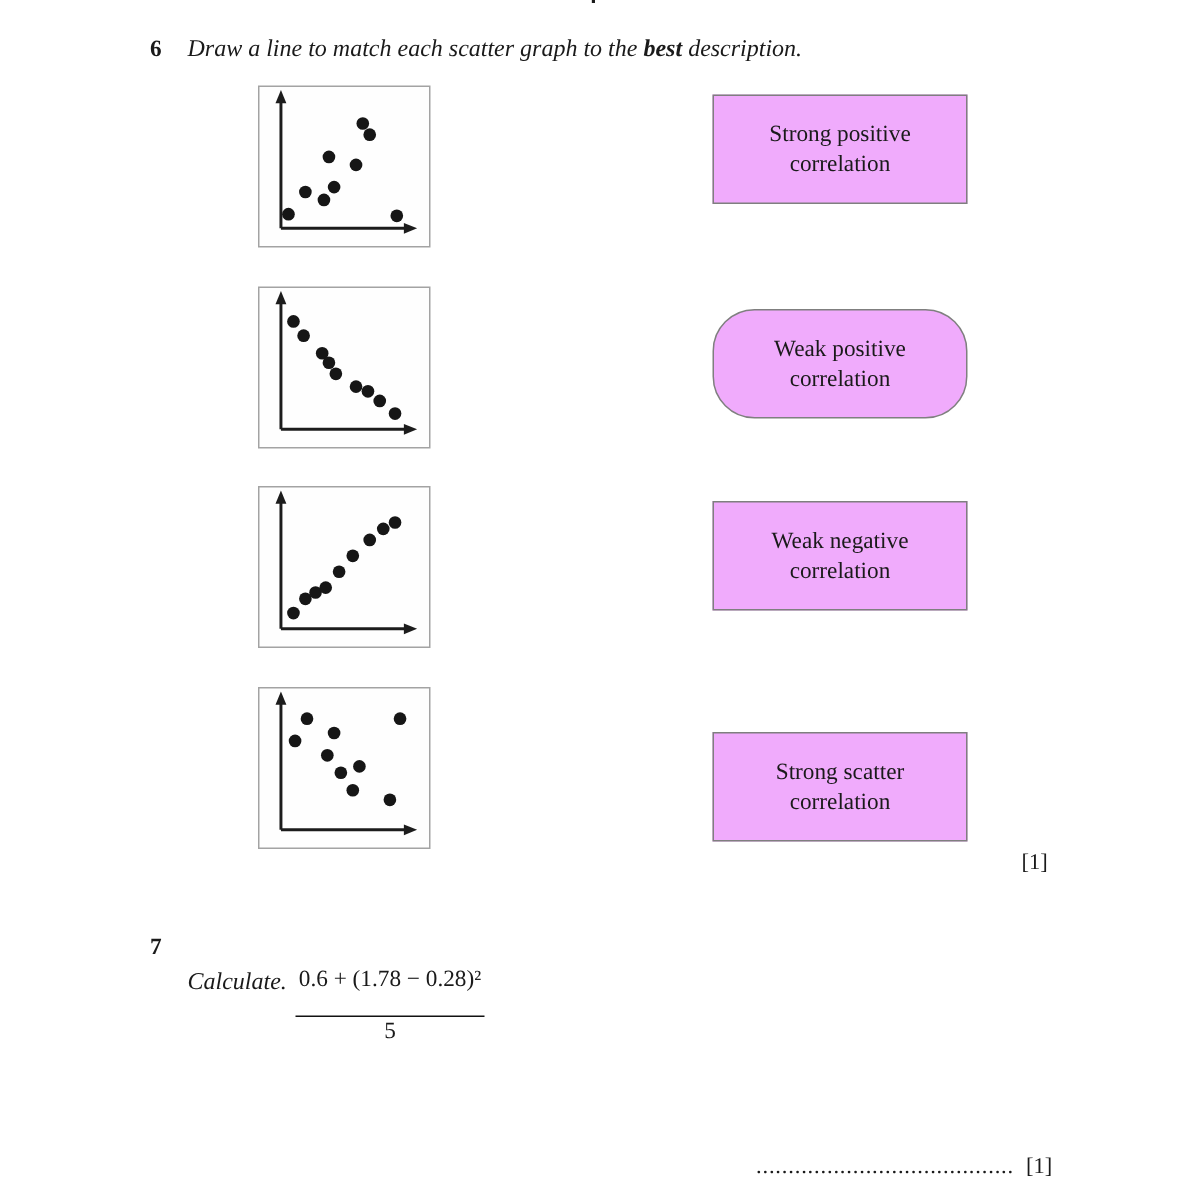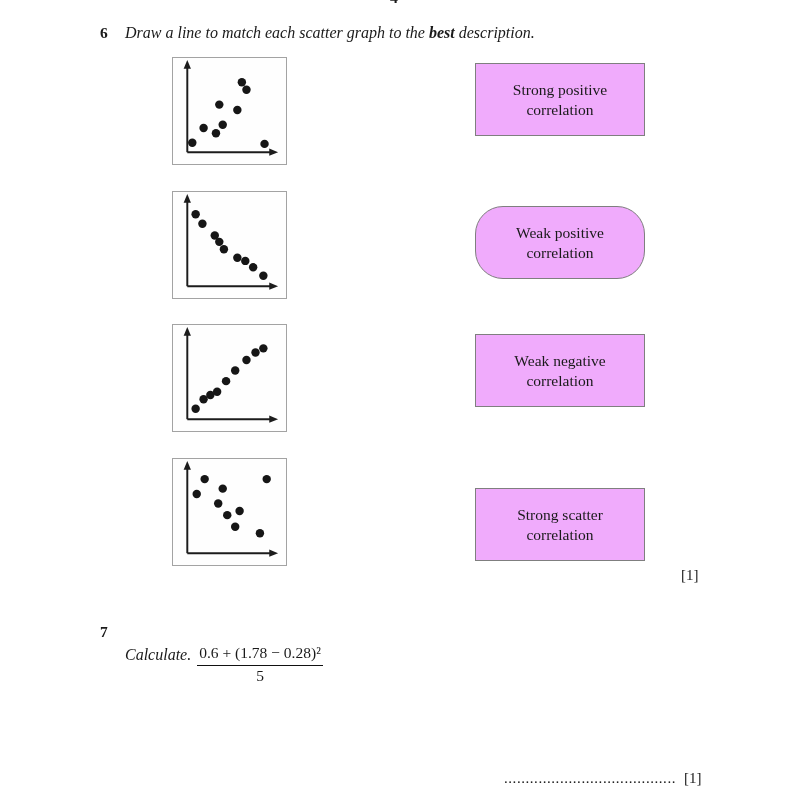--- a/index.html
+++ b/index.html
@@ -56,21 +56,21 @@
   .fraction {
     position: absolute;
     left: 196px;
     top: 644px;
     width: 128px;
     text-align: center;
     font-size: 15.5px;
   }
   .fraction .numer {
     display: inline-block;
-    padding: 0 2px 4px 2px;
+    padding: 0 2px 16px 2px;
     border-bottom: 1.6px solid #111;
     line-height: 17px;
   }
   .fraction .denom { line-height: 17px; margin-top: 1px; }
 
   .answer-dots {
     position: absolute;
     left: 504px;
     top: 770px;
     font-size: 15px;

